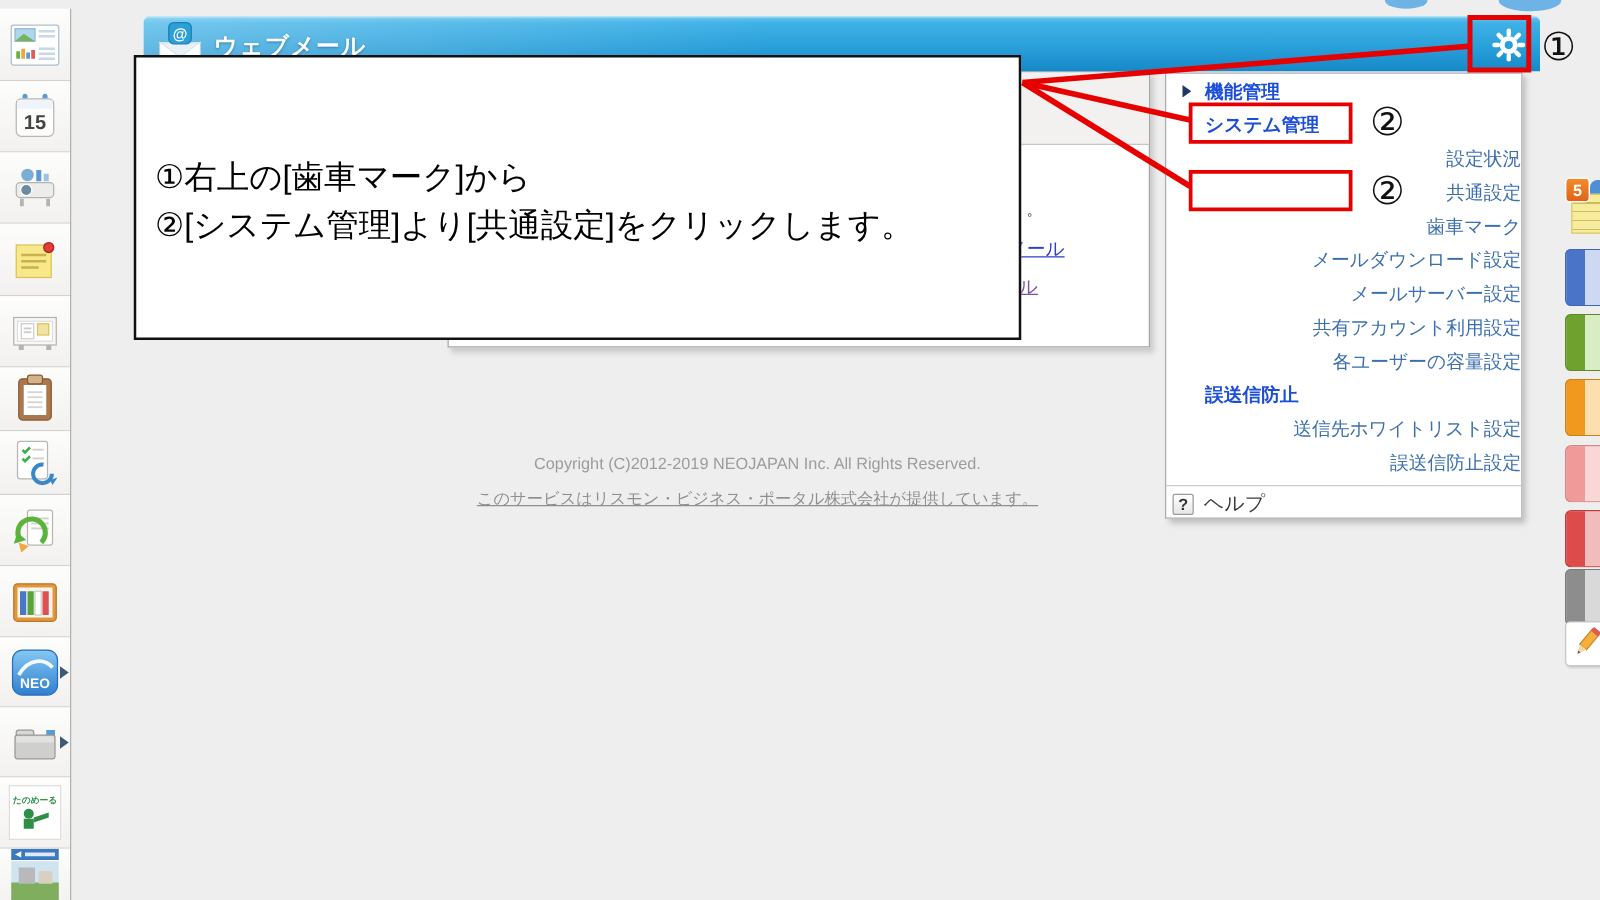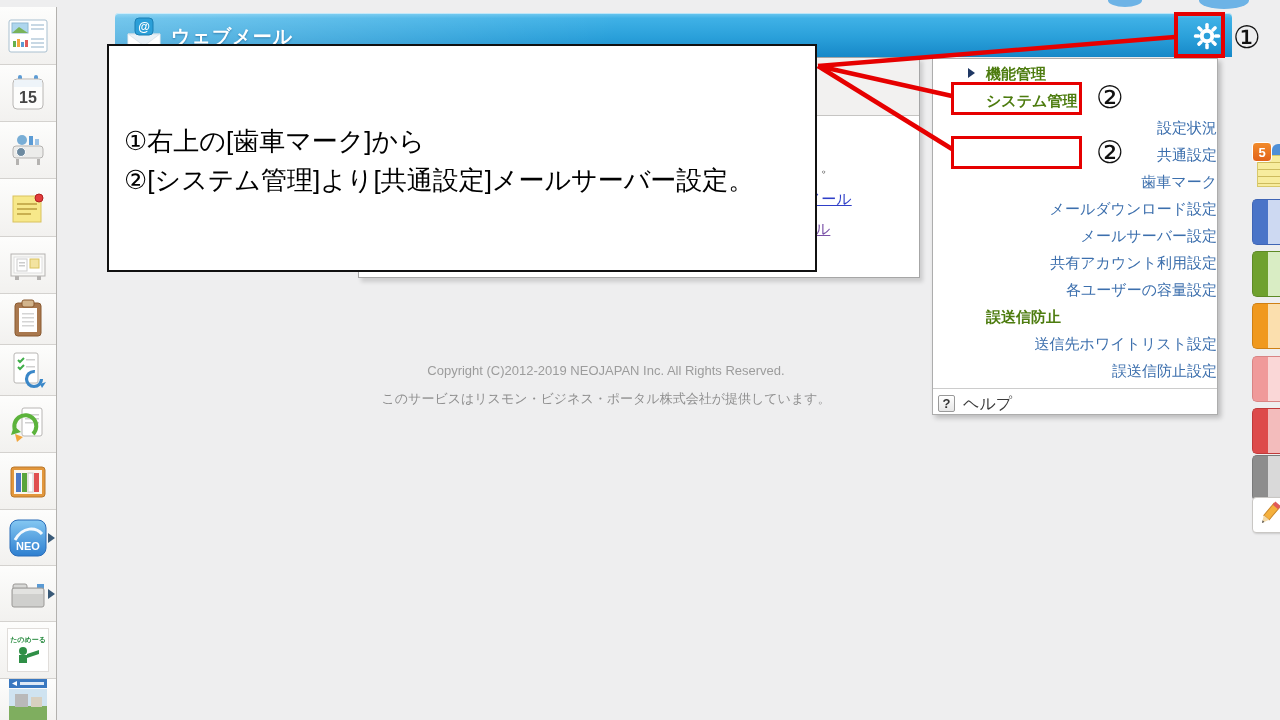--- a/index.html
+++ b/index.html
@@ -50,21 +50,21 @@
   
   .instruction-box { position:absolute; left:107px; top:44px; width:710px; height:228px;
            background:#fff; border:2px solid #111; z-index:10; padding:76px 0 0 15px; }
   .iline { font-size:26px; line-height:39px; color:#000; white-space:nowrap; }
 
   
   .menu { position:absolute; left:932px; top:58px; width:286px; height:357px; background:#fff;
           border:1px solid #adadad; z-index:20; padding-top:1px;
           box-shadow:3px 3px 5px rgba(0,0,0,.22); font-size:15px; }
   .mi { position:relative; height:27px; line-height:27px; padding-left:31px; white-space:nowrap; cursor:pointer; }
-  .mi.group { color:#4d7c0f; font-weight:600;margin-left:22px; }
+  .mi.group { color:#1d4ed8; font-weight:600; }
   .mi.link { color:#3c6fad;text-align:right; }
   .mi.sub { padding-left:49px; }
   .tri { position:absolute; left:13px; top:8px; width:0; height:0;
          border-top:5px solid transparent; border-bottom:5px solid transparent;
          border-left:7px solid #1f3864; }
   .menu-divider { margin-top:4px; border-top:1px solid #ccc; }
   .mi.help { display:flex; align-items:center; padding-left:5px; height:29px; color:#3a3a3a; font-size:16px; }
   .help-ic { display:inline-flex; align-items:center; justify-content:center; width:17px; height:17px;
              margin-right:8px; border:1px solid #999; border-radius:2px; background:linear-gradient(#fff,#e6e6e6);
              font-size:13px; font-weight:bold; color:#333; }
@@ -76,21 +76,21 @@
   .rb-sys { left:951px; top:82px; width:131px; height:33px; }
   .rb-common { left:951px; top:136px; width:131px; height:33px; }
   .circ { position:absolute; z-index:36; color:#111; font-size:31px; line-height:34px; }
   .c1 { left:1233px; top:21px; }
   .c2a { left:1096px; top:81px; }
   .c2b { left:1096px; top:136px; }
 
   
   .copy { position:absolute; left:40px; width:1132px; text-align:center; color:#9c9c9c; z-index:1; }
   .copy1 { top:363px; font-size:13px; }
-  .copy2 { top:390px; font-size:13px; color:#8f8f8f; }
+  .copy2 { top:390px; font-size:13px; color:#8f8f8f;text-decoration:underline; }
 
   
   .rail-item { position:absolute; left:1252px; width:40px; z-index:6; cursor:pointer; }
   .two-tone { height:46px; border:1px solid rgba(0,0,0,.18); border-right:none; border-radius:5px 0 0 5px; }
   .tt-blue   { background:linear-gradient(90deg,#4a74c8 0 15px,#cdd9f2 15px); border-color:#3f65b5; }
   .tt-green  { background:linear-gradient(90deg,#6fa12e 0 15px,#d9edc4 15px); border-color:#5d8a25; }
   .tt-orange { background:linear-gradient(90deg,#f0991e 0 15px,#fbdfae 15px); border-color:#cf8014; }
   .tt-pink   { background:linear-gradient(90deg,#f09a9a 0 15px,#fad7d7 15px); border-color:#d98484; }
   .tt-red    { background:linear-gradient(90deg,#dd4b4b 0 15px,#f3bcbc 15px); border-color:#bf3a3a; }
   .tt-gray   { background:linear-gradient(90deg,#8d8d8d 0 15px,#d9d9d9 15px); border-color:#7a7a7a; }
@@ -318,21 +318,21 @@
     <div class="mi link sub"><span>誤送信防止設定</span></div>
     <div class="menu-divider"></div>
     <div class="mi help">
       <span class="help-ic">?</span>
       <span>ヘルプ</span>
     </div>
   </nav>
 
   <div class="instruction-box">
     <div class="iline">①右上の[歯車マーク]から</div>
-    <div class="iline">②[システム管理]より[共通設定]メールサーバー設定。</div>
+    <div class="iline">②[システム管理]より[共通設定]をクリックします。</div>
   </div>
 
   <svg class="red-overlay">
     <line x1="818" y1="66" x2="1175" y2="37" stroke="#e60000" stroke-width="4.5"></line>
     <line x1="818" y1="66" x2="952" y2="96" stroke="#e60000" stroke-width="4.5"></line>
     <line x1="818" y1="66" x2="952" y2="149" stroke="#e60000" stroke-width="4.5"></line>
   </svg>
   <div class="redbox rb-gear"></div>
   <div class="redbox rb-sys"></div>
   <div class="redbox rb-common"></div>

